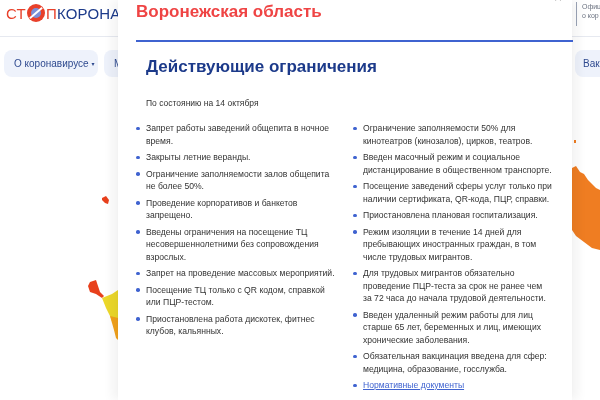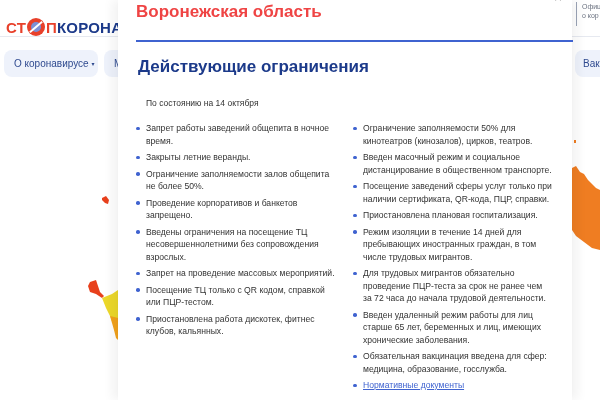--- a/index.html
+++ b/index.html
@@ -1,21 +1,21 @@
 <!DOCTYPE html>
 <html><head>
 <meta charset="utf-8">
 <style>
   * { box-sizing: border-box; margin: 0; padding: 0; }
   html, body { width: 600px; height: 400px; overflow: hidden; background: #ffffff; font-family: "Liberation Sans", "DejaVu Sans", sans-serif; }
   .page { position: relative; width: 600px; height: 400px; overflow: hidden; background: #fff; }
 
   
   .bg-header { position: absolute; left: 0; top: 0; width: 600px; height: 36px; }
-  .logo { position: absolute; left: 6px; top: 18px; display: flex; align-items: flex-end; font-weight: 700; font-size: 15px; letter-spacing: 0.2px; white-space: nowrap; }
+  .logo { position: absolute; left: 6px; top: 4px; display: flex; align-items: flex-end; font-weight: 400; font-size: 15px; letter-spacing: 0.2px; white-space: nowrap; }
   .logo .red { color: #e8402a; }
   .logo .blue { color: #1c3a8a; }
   .logo .virus { display: inline-block; width: 18px; height: 18px; border-radius: 50%; background: #e8402a; position: relative; margin: 0 1px; }
   .logo .virus::after { content: ""; position: absolute; left: 4px; top: 4px; width: 10px; height: 10px; border-radius: 50%; background: #7b8fd6; }
   .logo .virus::before { content: ""; position: absolute; left: 1px; top: 8px; width: 16px; height: 2px; background: #fff; transform: rotate(-40deg); z-index: 2; }
   .bg-divider { position: absolute; left: 0; top: 36px; width: 120px; height: 1px; background: #e6e9f0; }
   .right-info { position: absolute; left: 576px; top: 2px; width: 30px; height: 24px; border-left: 1px solid #9aa3b5; padding-left: 5px; font-size: 7px; line-height: 9px; color: #6b7280; overflow: hidden; white-space: nowrap; }
   .right-divider { position: absolute; left: 572px; top: 36px; width: 28px; height: 1px; background: #e6e9f0; }
 
   .nav-btn { position: absolute; top: 50px; height: 27px; background: #eef2fb; border-radius: 8px; font-size: 10px; color: #2f4a8f; display: flex; align-items: center; padding: 0 10px; white-space: nowrap; overflow: hidden; }
@@ -25,21 +25,21 @@
   .nav-vac { left: 575px; width: 40px; padding-left: 8px; }
 
   
   .map-shape { position: absolute; }
 
   
   .modal { position: absolute; left: 118px; top: 0; width: 454px; height: 400px; background: #ffffff; box-shadow: -6px 0 10px rgba(0,0,0,0.05), 6px 0 10px rgba(0,0,0,0.05); }
   .modal-title { position: absolute; left: 18px; top: 2px; font-size: 17px; font-weight: bold; color: #ef4444; white-space: nowrap; }
   .close-btn { position: absolute; left: 432px; top: -8px; width: 16px; height: 12px; font-size: 13px; color: #444; line-height: 12px; text-align: center; }
   .modal-rule { position: absolute; left: 18px; top: 40px; width: 437px; height: 2px; background: #3f63d0; }
-  .section-title { position: absolute; left: 20px; top: 57px; font-size: 17px; font-weight: bold; color: #1c3a8a; white-space: nowrap; }
+  .section-title { position: absolute; left: 28px; top: 57px; font-size: 17px; font-weight: bold; color: #1c3a8a; white-space: nowrap; }
   .as-of { position: absolute; left: 28px; top: 98px; font-size: 8.5px; color: #333; white-space: nowrap; }
 
   .col { position: absolute; top: 122px; list-style: none; }
   .col-left { left: 18px; width: 200px; }
   .col-right { left: 235px; width: 200px; }
   .col li { position: relative; padding-left: 10px; font-size: 8.6px; line-height: 12.5px; color: #333; margin-bottom: 4px; }
   .col li::before { content: ""; position: absolute; left: 0; top: 4.5px; width: 3.5px; height: 3.5px; border-radius: 50%; background: #3f63d0; }
   .col li a { color: #3f63d0; text-decoration: underline; }
 </style>
 </head>

